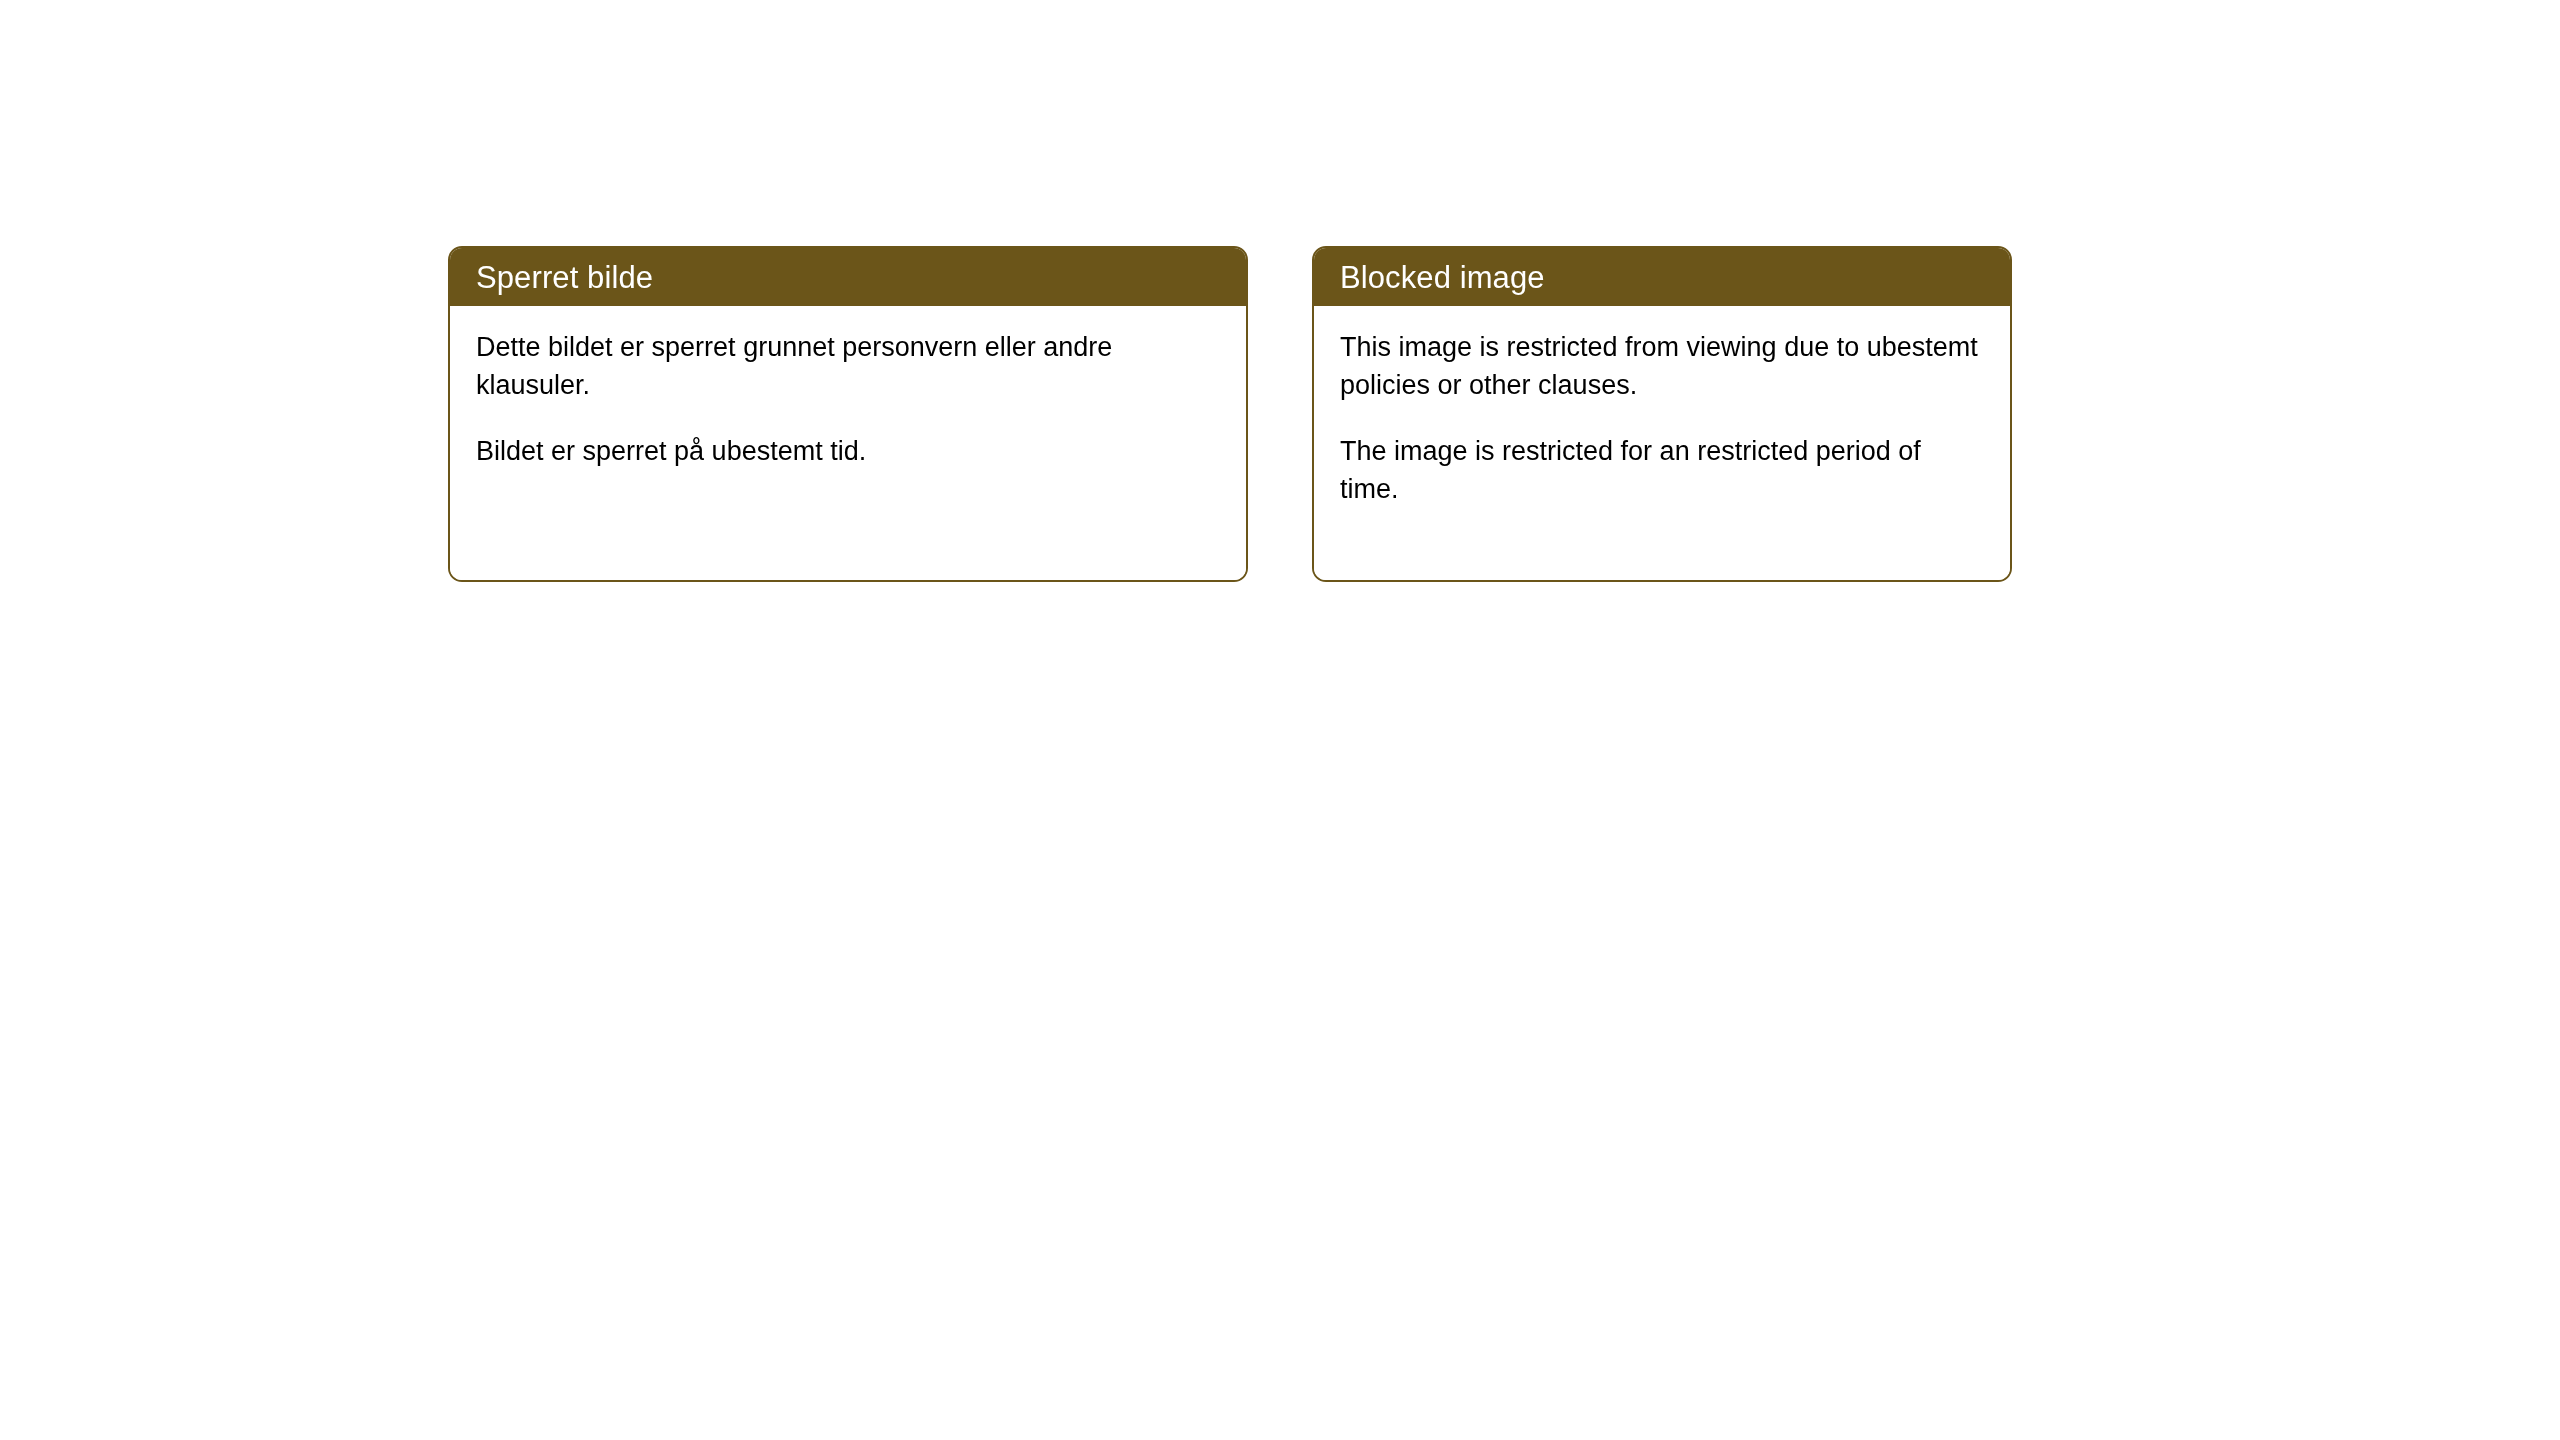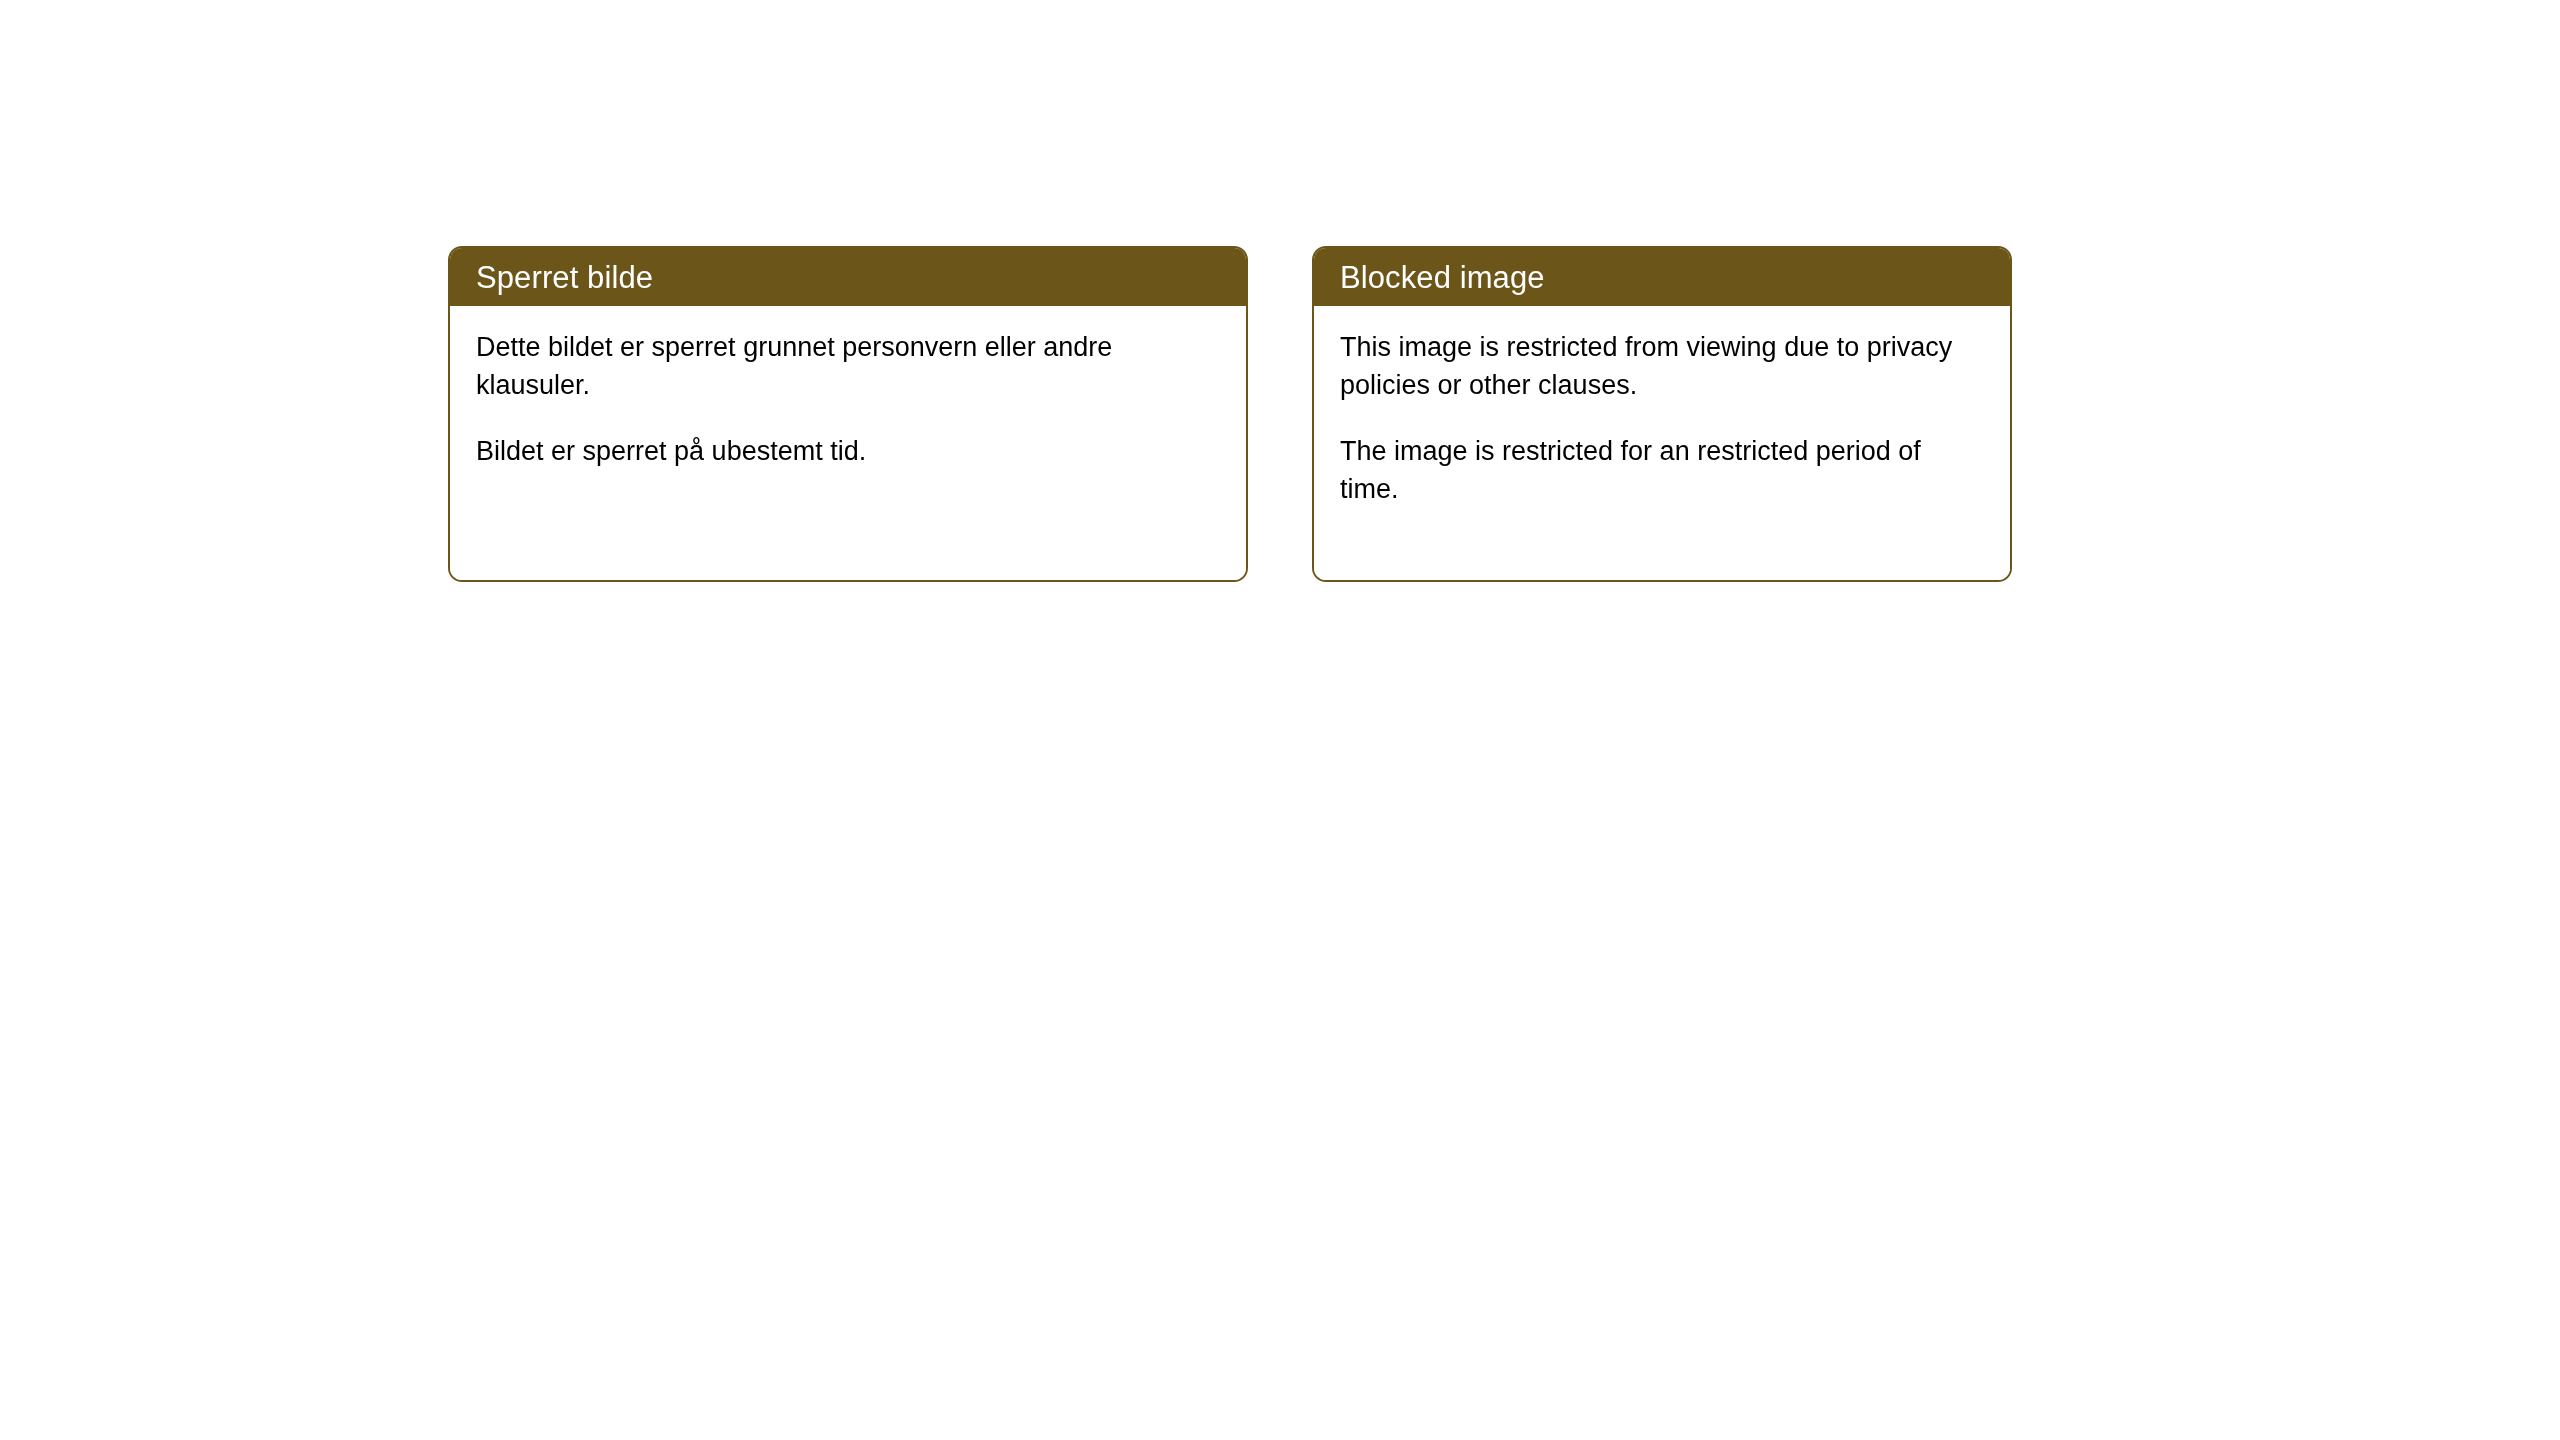--- a/index.html
+++ b/index.html
@@ -99,18 +99,18 @@
       <p class="card-paragraph">Dette bildet er sperret grunnet personvern eller andre klausuler.</p>
       <p class="card-paragraph">Bildet er sperret på ubestemt tid.</p>
     </div>
   </section>
 
   <section class="notice-card card-en">
     <header class="card-header">
       <h1 class="card-title">Blocked image</h1>
     </header>
     <div class="card-body">
-      <p class="card-paragraph">This image is restricted from viewing due to privacy policies or other clauses.</p>
+      <p class="card-paragraph">This image is restricted from viewing due to ubestemt policies or other clauses.</p>
       <p class="card-paragraph">The image is restricted for an restricted period of time.</p>
     </div>
   </section>
 
 </div>
 
 </body></html>

